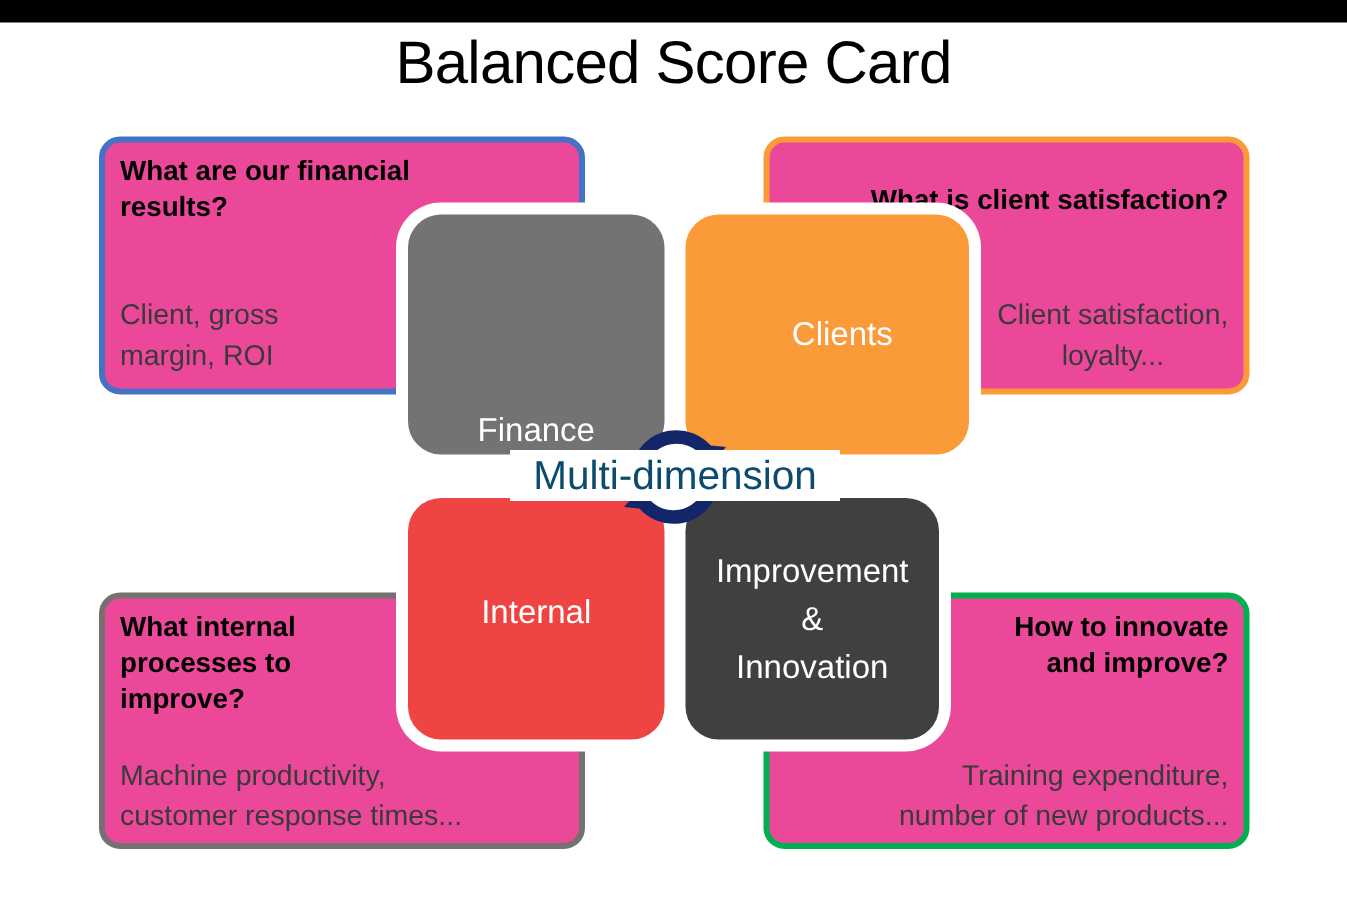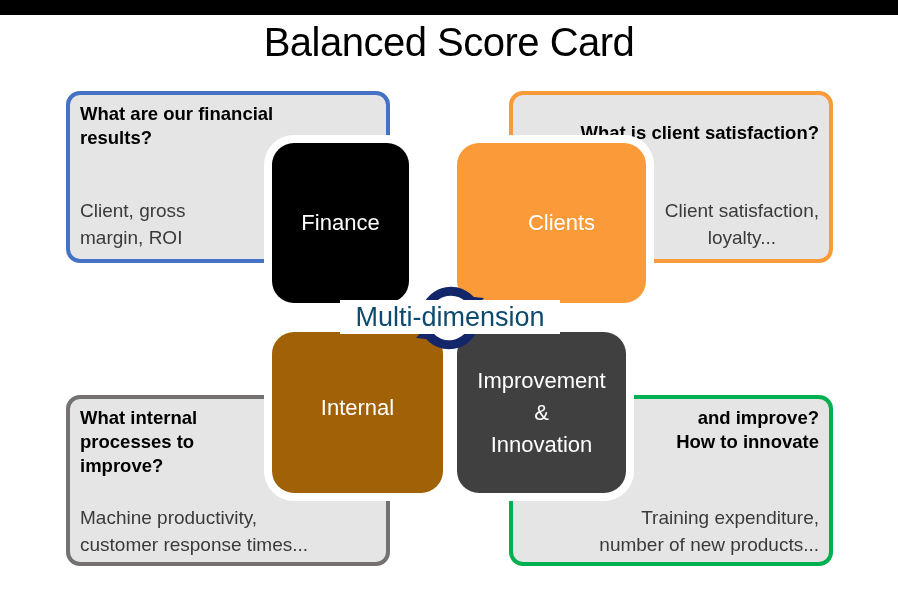--- a/index.html
+++ b/index.html
@@ -1,19 +1,19 @@
 <!DOCTYPE html>
 <html><head>
 <meta charset="utf-8">
 <style>
   html,body{margin:0;padding:0;}
   body{width:898px;height:603px;position:relative;background:#fff;overflow:hidden;font-family:"Liberation Sans",sans-serif;}
   .topbar{position:absolute;left:0;top:0;width:898px;height:15px;background:#000;}
   .title{position:absolute;left:0;top:20px;width:898px;text-align:center;font-size:40px;color:#000;font-family:"Liberation Sans",sans-serif;letter-spacing:-0.5px;}
-  .box{position:absolute;border:4px solid;border-radius:14px;box-sizing:border-box;background:#e5e5e5;}
+  .box{position:absolute;border:4px solid;border-radius:14px;box-sizing:border-box;background:#ec4899;}
   .box .q{position:absolute;font-weight:bold;font-size:18.5px;line-height:24px;color:#000;}
   .box .d{position:absolute;font-size:19px;line-height:27px;color:#3a3a3a;}
   .tile{position:absolute;border-radius:22px;color:#fff;display:flex;align-items:center;justify-content:center;text-align:center;font-size:22px;line-height:32px;box-shadow:0 0 0 8px #fff;}
   .tile span{display:block;}
   .center-label{position:absolute;left:340px;top:300px;width:220px;height:34px;background:#fff;color:#0c4a6e;font-size:27px;line-height:34px;text-align:center;}
   .arrows{position:absolute;left:410px;top:278px;width:80px;height:80px;}
 </style>
 </head>
 <body>
 
@@ -48,36 +48,36 @@
     <div>improve?</div>
   </div>
   <div class="d" style="left:10px;top:105px;">
     <div>Machine productivity,</div>
     <div>customer response times...</div>
   </div>
 </div>
 
 <div class="box" style="left:509px;top:395px;width:324px;height:171px;border-color:#00b050;">
   <div class="q" style="right:10px;top:7px;text-align:right;">
+    <div>How to innovate</div>
     <div>and improve?</div>
-    <div>How to innovate</div>
   </div>
   <div class="d" style="right:10px;top:105px;text-align:right;">
     <div>Training expenditure,</div>
     <div>number of new products...</div>
   </div>
 </div>
 
-<div class="tile" style="left:272px;top:143px;width:137px;height:160px;background:#000000;">
+<div class="tile" style="left:272px;top:143px;width:171px;height:160px;background:#737373;align-items:flex-end;">
   <span>Finance</span>
 </div>
 <div class="tile" style="left:457px;top:143px;width:169px;height:160px;background:#fb9a38;padding-left:20px;">
   <span>Clients</span>
 </div>
-<div class="tile" style="left:272px;top:332px;width:171px;height:161px;background:#a16207;align-items:flex-start;padding-top:60px;box-sizing:border-box;">
+<div class="tile" style="left:272px;top:332px;width:171px;height:161px;background:#ef4444;align-items:flex-start;padding-top:60px;box-sizing:border-box;">
   <span>Internal</span>
 </div>
 <div class="tile" style="left:457px;top:332px;width:169px;height:161px;background:#404040;flex-direction:column;">
   <span>Improvement</span>
   <span>&amp;</span>
   <span>Innovation</span>
 </div>
 
 <svg class="arrows" viewBox="0 0 80 80">
   <path d="M16 32 A26 26 0 0 1 62 24" fill="none" stroke="#13266a" stroke-width="9"></path>

